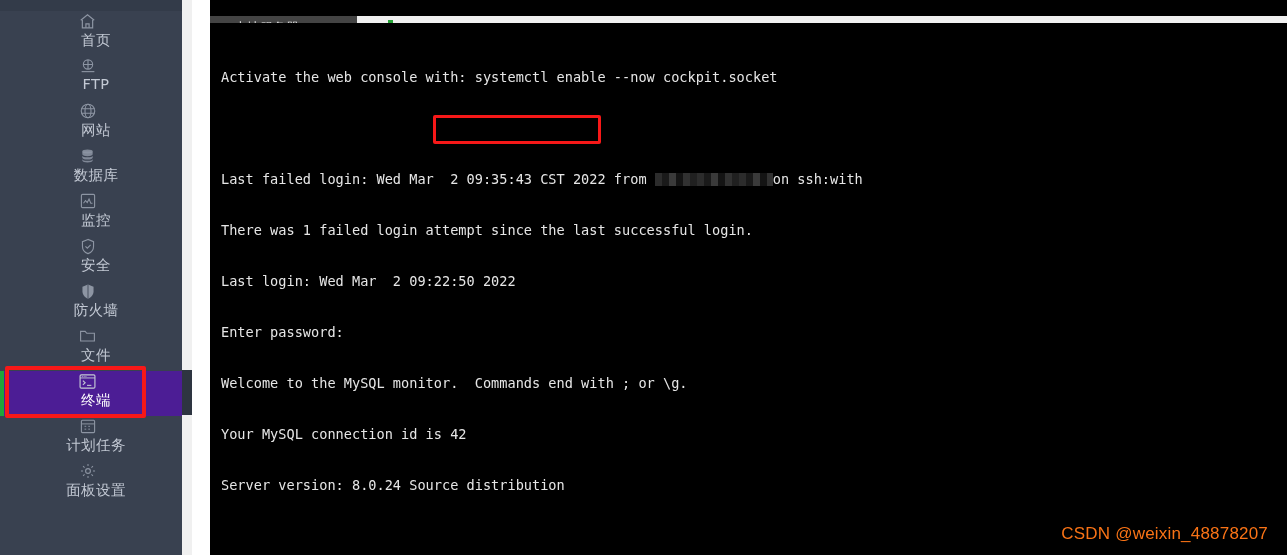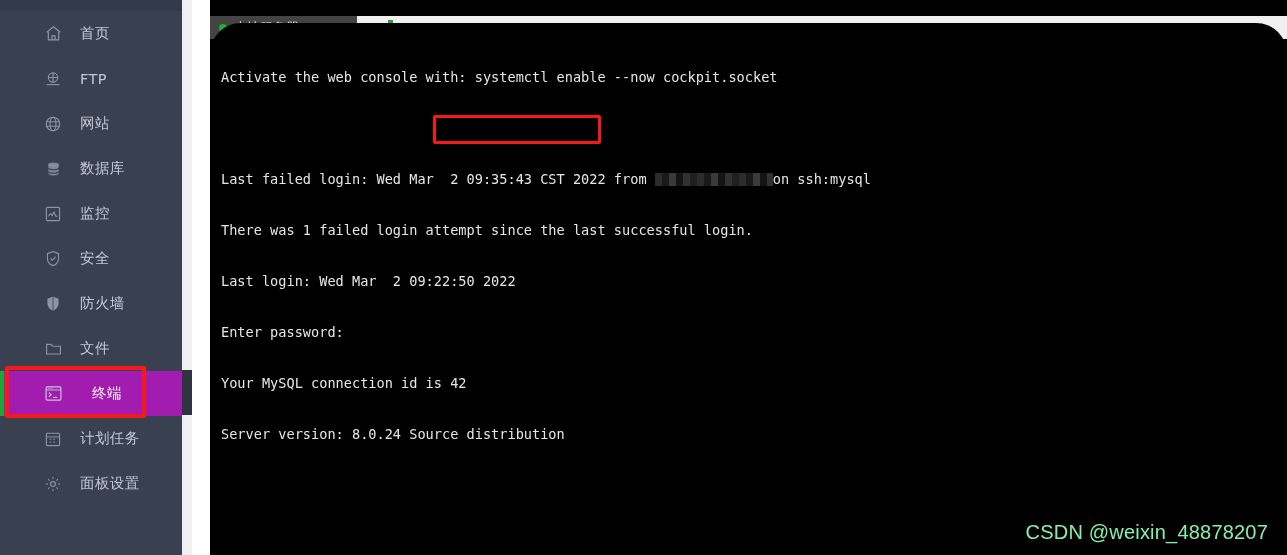--- a/index.html
+++ b/index.html
@@ -31,43 +31,43 @@
   #sidebar-list {
     position: absolute;
     left: 0; top: 11px;
     width: 182px;
   }
   .nav-item {
     position: relative;
     display: flex;
     align-items: center;
     height: 45px;
-    padding-left: 43px;
+    padding-left: 10px;
     cursor: pointer;
+    flex-direction: column;
   }
   .nav-item .nav-icon {
     width: 20px; height: 20px;
     flex: 0 0 20px;
     display: flex;
     align-items: center;
     justify-content: center;
     color: #8d95a3;
     margin-right: 17px;
   }
   .nav-item .nav-icon svg { display: block; }
   .nav-item .nav-label {
     font-size: 14.5px;
     color: #c3c9d4;
     letter-spacing: 0.4px;
     white-space: nowrap;
     font-family: "DejaVu Sans", "Liberation Sans", sans-serif;
   }
   .nav-item.active {
-    background: #a21caf;
-    gap: 12px;
+    background: #4c1d95;
   }
   .nav-item.active::before {
     content: "";
     position: absolute;
     left: 0; top: 0;
     width: 4px; height: 45px;
     background: #20a53a;
   }
   .nav-item.active .nav-label { color: #ffffff; }
   .nav-item.active .nav-icon { color: #c3c9d4; }
@@ -158,21 +158,20 @@
     width: 5px; height: 15px;
     background: #27a337;
   }
 
   #term-body {
     position: absolute;
     left: 0; top: 23px;
     width: 1077px; height: 532px;
     background: #000000;
     overflow: hidden;
-    border-radius: 31px;
   }
   #term-lines {
     position: absolute;
     left: 11px; top: 12px;
     font-family: "DejaVu Sans Mono", "Liberation Mono", monospace;
     font-size: 13.6px;
     line-height: 17px;
     white-space: pre;
     color: #cfcfcf;
   }
@@ -210,22 +209,22 @@
     width: 141px; height: 52px;
     border: 4px solid #f71818;
     border-radius: 2px;
     pointer-events: none;
   }
 
   
   #watermark {
     position: absolute;
     right: 19px; bottom: 11px;
-    font-size: 20px;
-    color: #86efac;
+    font-size: 17px;
+    color: #f97316;
     font-family: "Liberation Sans", "DejaVu Sans", sans-serif;
     letter-spacing: 0.2px;
     white-space: nowrap;
   }
 </style>
 </head>
 <body>
 
 <div id="app">
 
@@ -372,24 +371,25 @@
       <div id="tab-add">
         <span class="plus-h"></span>
         <span class="plus-v"></span>
       </div>
     </div>
 
     <div id="term-body">
       <div id="term-lines">
         <div class="tline c-white">Activate the web console with: systemctl enable --now cockpit.socket</div>
         <div class="tline">&nbsp;</div>
-        <div class="tline c-white"><span>Last failed login: Wed Mar  2 09:35:43 CST 2022 from </span><span class="mosaic"></span><span>on ssh:mysql</span></div>
+        <div class="tline c-white"><span>Last failed login: Wed Mar  2 09:35:43 CST 2022 from </span><span class="mosaic"></span><span>on ssh:with</span></div>
         <div class="tline c-white">There was 1 failed login attempt since the last successful login.</div>
         <div class="tline c-white">Last login: Wed Mar  2 09:22:50 2022</div>
         <div class="tline c-white">Enter password:</div>
+        <div class="tline c-white">Welcome to the MySQL monitor.  Commands end with ; or \g.</div>
         <div class="tline c-white">Your MySQL connection id is 42</div>
         <div class="tline c-white">Server version: 8.0.24 Source distribution</div>
         
         
         
         
         
         
         
         

